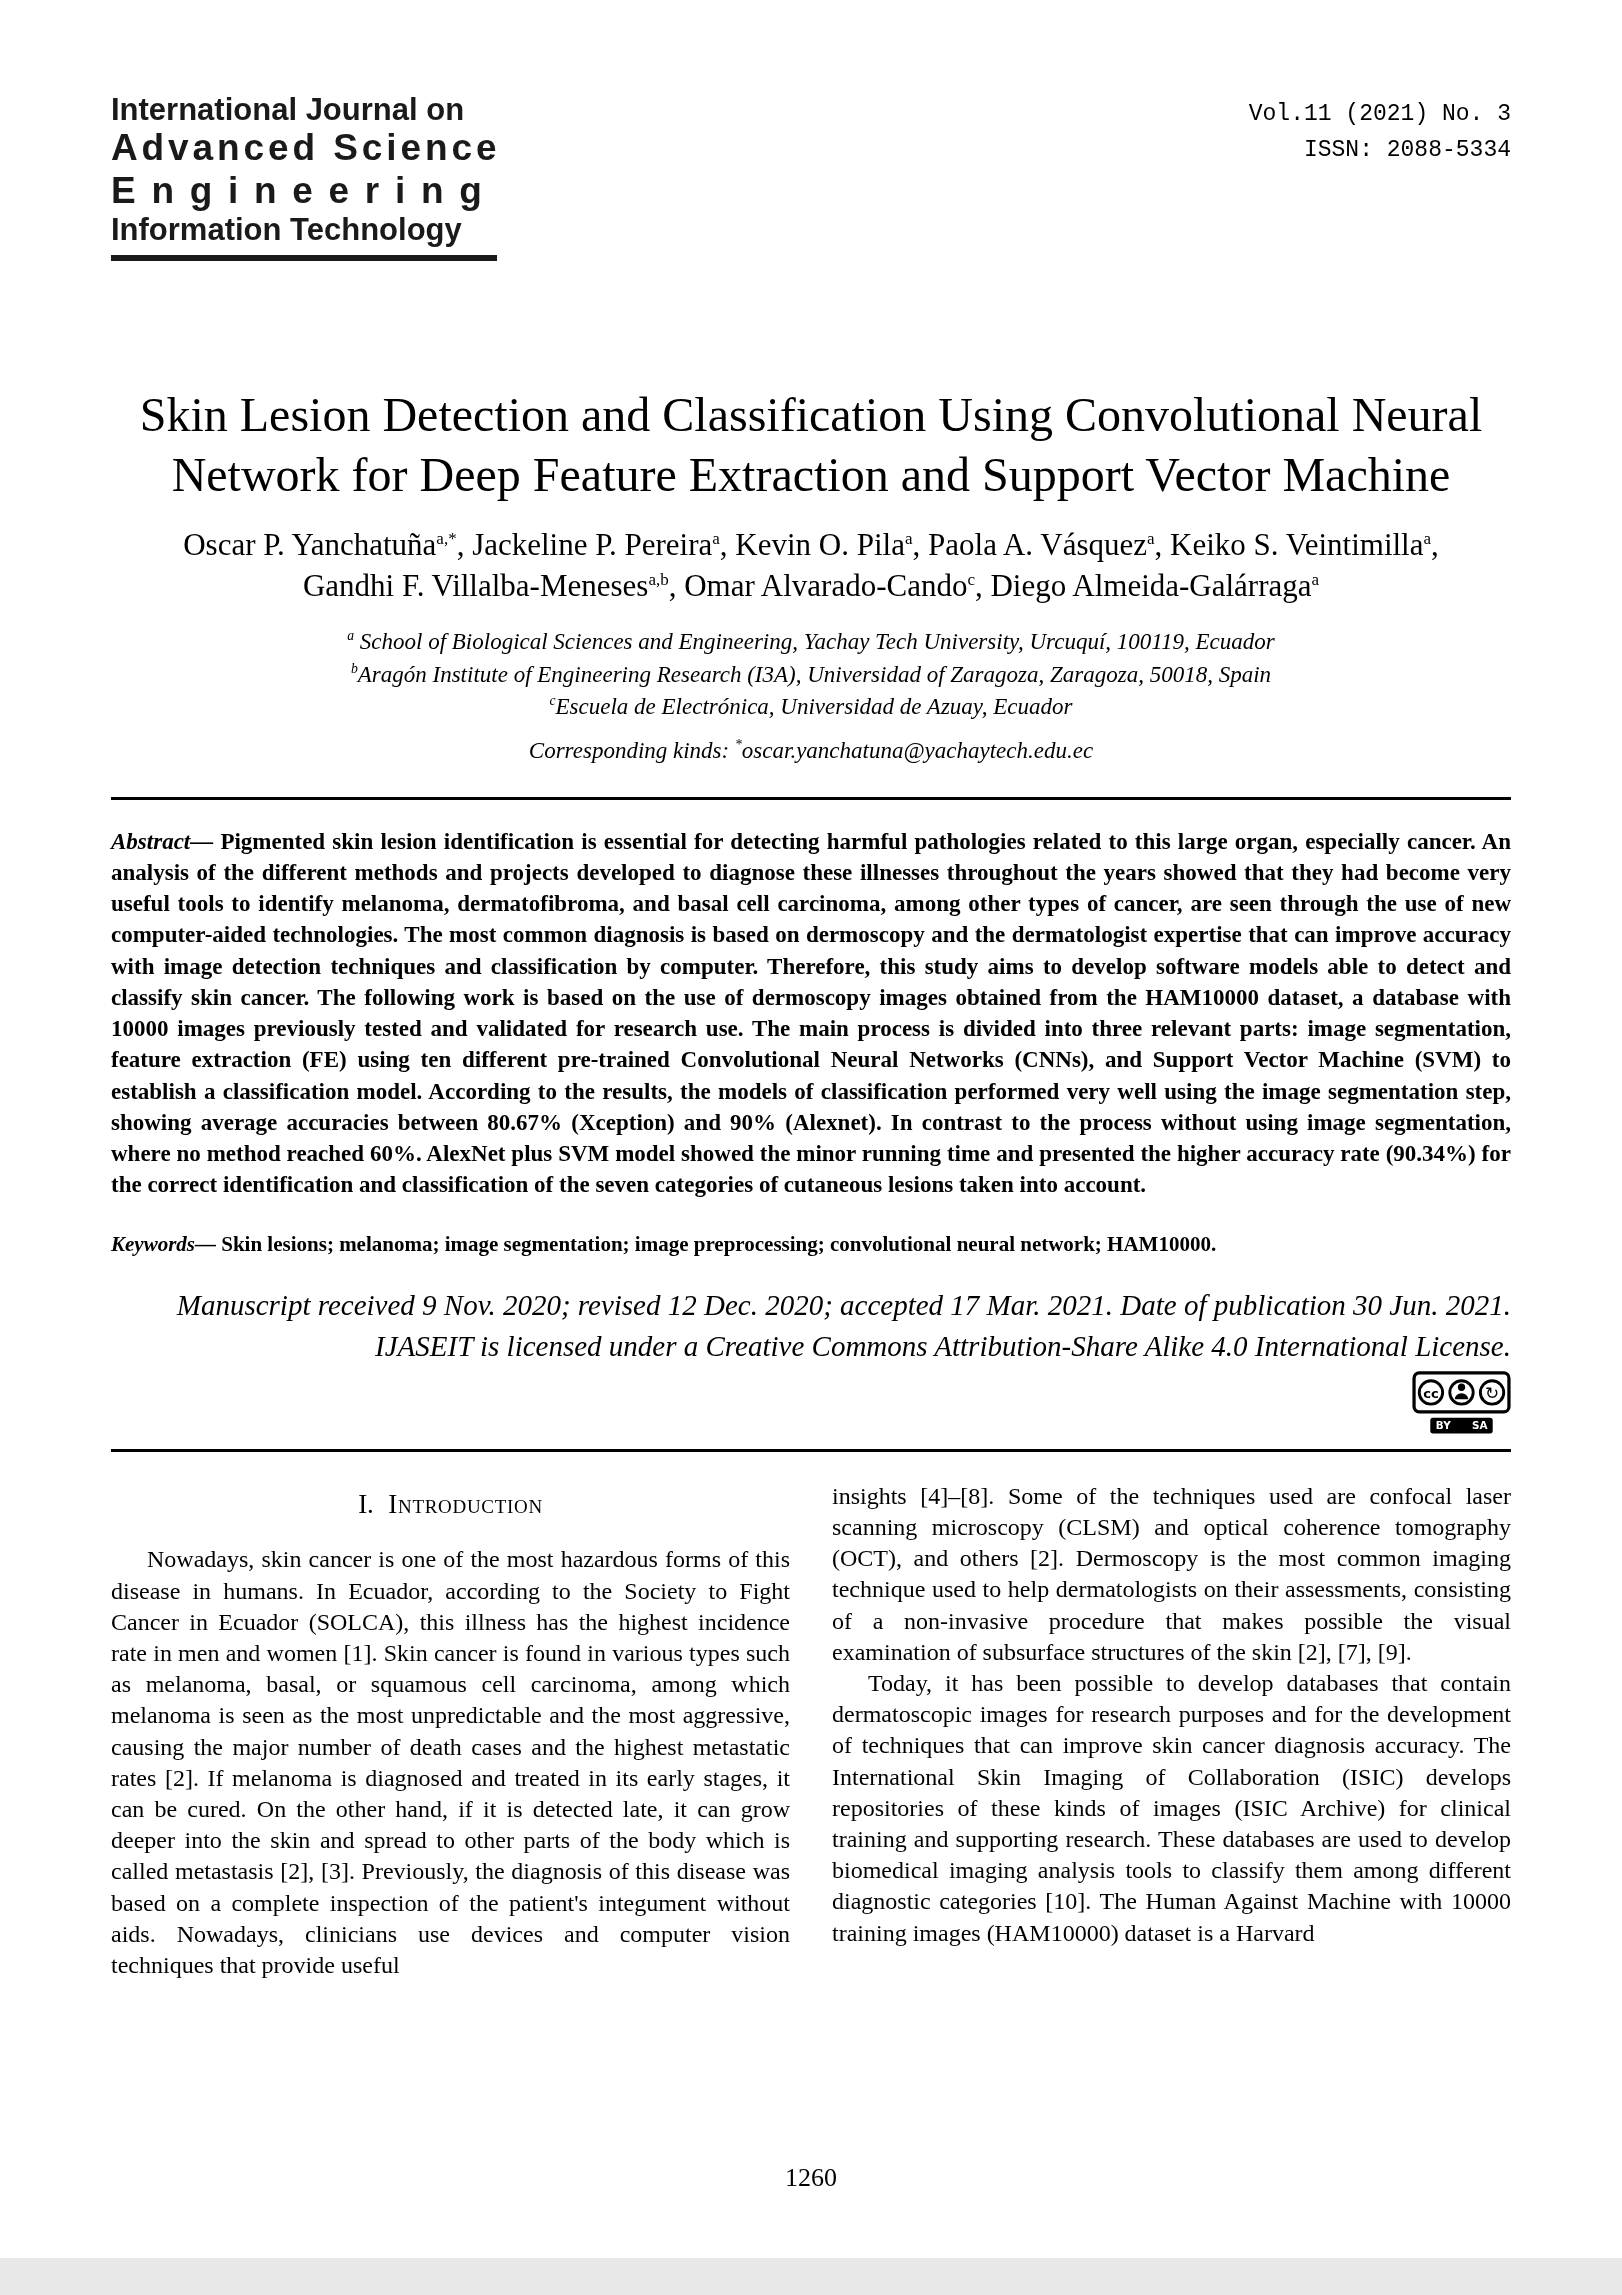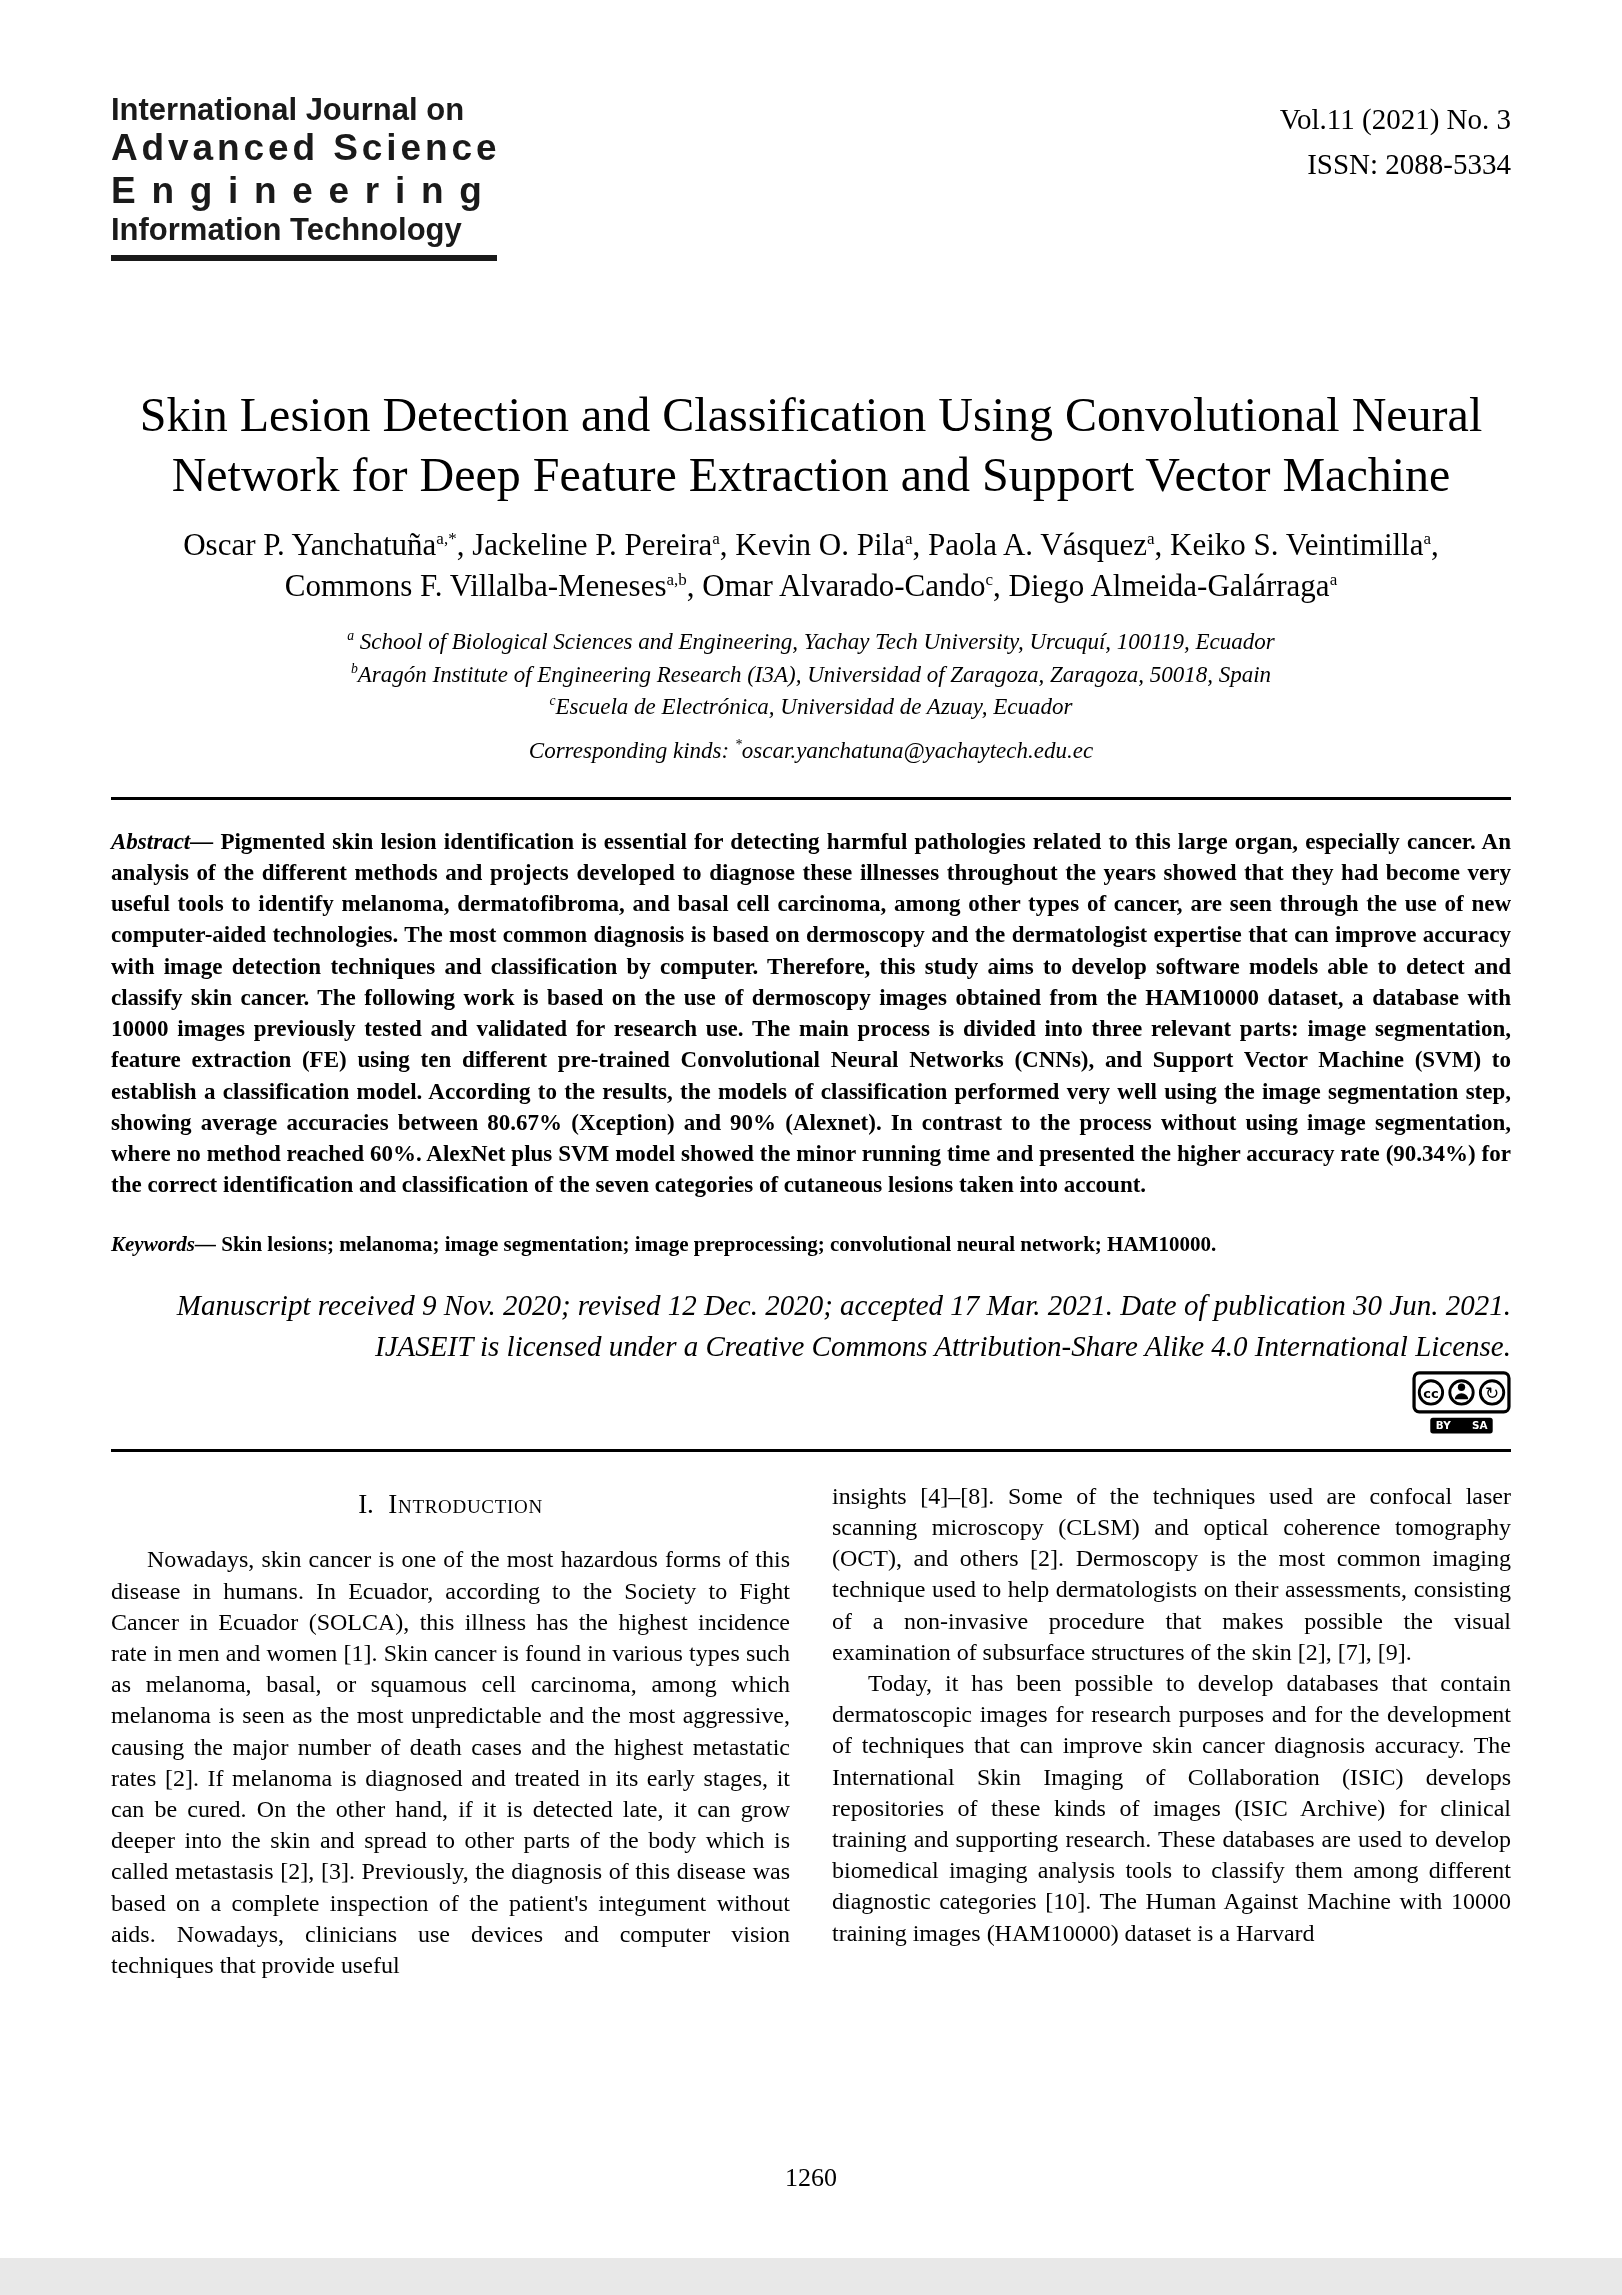--- a/index.html
+++ b/index.html
@@ -17,21 +17,21 @@
   .content { padding: 92px 111px 0 111px; }
 
   
   .header-row { display: flex; justify-content: space-between; align-items: flex-start; }
   .logo { width: 386px; font-family: "Liberation Sans", "DejaVu Sans", sans-serif; font-weight: 700; color: #1a1a1a; }
   .logo-line1 { font-size: 31px; letter-spacing: 0px;  line-height: 1.14; white-space: nowrap; }
   .logo-line2 { font-size: 37px; letter-spacing: 3.9px;  line-height: 1.14; white-space: nowrap; }
   .logo-line3 { font-size: 37px; letter-spacing: 15.7px; line-height: 1.14; white-space: nowrap; }
   .logo-line4 { font-size: 31px; letter-spacing: 0px;  line-height: 1.14; white-space: nowrap; }
   .logo-underline { width: 100%; height: 6.5px; background: #1a1a1a; margin-top: 7.9px; }
-  .issue-info { text-align: right; font-size: 29px; line-height: 1.55; padding-top: 5.2px; }
+  .issue-info { text-align: right; font-size: 23px; line-height: 1.55; padding-top: 5.2px; font-family: Liberation Mono, monospace; }
 
   
   .paper-title { margin: 124px 26px 0 26px; text-align: center; font-size: 48px; font-weight: 400; line-height: 1.25; font-family: Liberation Serif, serif; }
   .authors { margin-top: 18.3px; text-align: center; font-size: 31px; line-height: 1.34; }
   .authors sup { font-size: 17px; }
   .affiliations { margin-top: 19.6px; text-align: center; font-style: italic; font-size: 23px; line-height: 1.4; }
   .affiliations sup { font-size: 13.7px; }
   .corresponding { margin-top: 14.4px; text-align: center; font-style: italic; font-size: 23px; }
   .corresponding sup { font-size: 13.7px; }
 
@@ -84,21 +84,21 @@
 
     <div class="authors">
       <div>
         <span><span>Oscar P. Yanchatuña</span><sup>a,*</sup><span>, </span></span>
         <span><span>Jackeline P. Pereira</span><sup>a</sup><span>, </span></span>
         <span><span>Kevin O. Pila</span><sup>a</sup><span>, </span></span>
         <span><span>Paola A. Vásquez</span><sup>a</sup><span>, </span></span>
         <span><span>Keiko S. Veintimilla</span><sup>a</sup><span>,</span></span>
       </div>
       <div>
-        <span><span>Commons F. Villalba-Meneses</span><sup>a,b</sup><span>, </span></span>
+        <span><span>Gandhi F. Villalba-Meneses</span><sup>a,b</sup><span>, </span></span>
         <span><span>Omar Alvarado-Cando</span><sup>c</sup><span>, </span></span>
         <span><span>Diego Almeida-Galárraga</span><sup>a</sup><span></span></span>
       </div>
     </div>
 
     <div class="affiliations">
       <div><sup>a</sup><span> School of Biological Sciences and Engineering, Yachay Tech University, Urcuquí, 100119, Ecuador</span></div>
       <div><sup>b</sup><span>Aragón Institute of Engineering Research (I3A), Universidad of Zaragoza, Zaragoza, 50018, Spain</span></div>
       <div><sup>c</sup><span>Escuela de Electrónica, Universidad de Azuay, Ecuador</span></div>
     </div>

